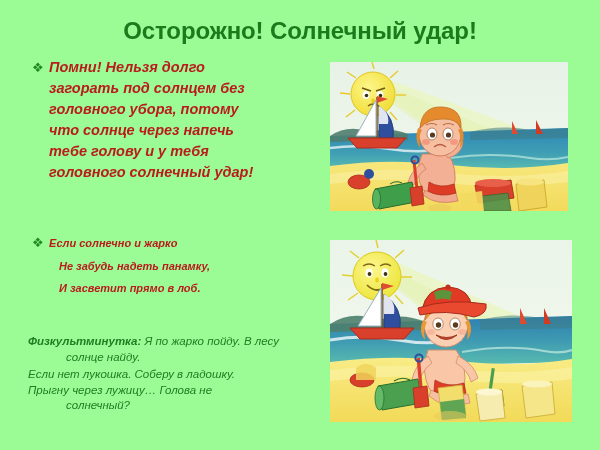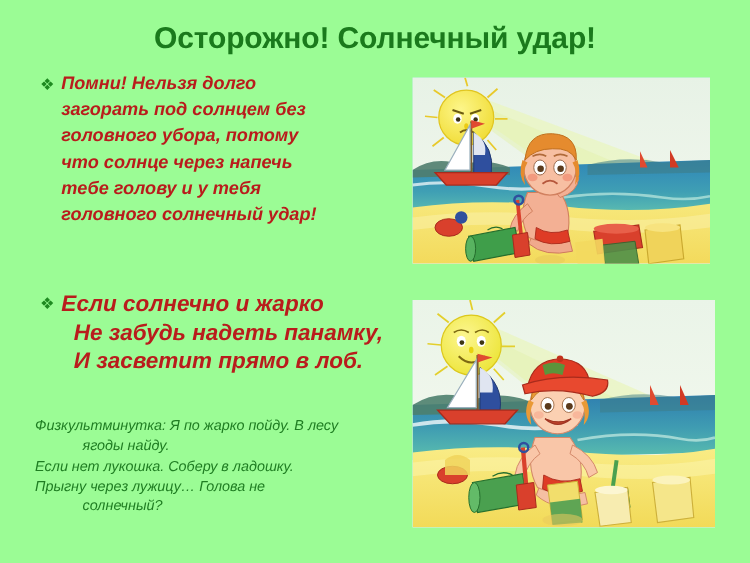--- a/index.html
+++ b/index.html
@@ -68,39 +68,39 @@
     font-weight: bold;
     font-size: 14.5px;
     line-height: 21px;
     color: #b91c1c;
     white-space: nowrap;
     font-family: "Liberation Sans", sans-serif;
   }
   .block-2 .bullet-marker { line-height: 22px; }
   .block-2 .bullet-body .ln {
     line-height: 22.5px;
-    font-size: 18px;
+    font-size: 11px;
   }
   .block-2 .bullet-body .ln.indent { padding-left: 10px; }
 
   
   .fizmin {
     position: absolute;
     left: 28px;
     top: 334px;
     width: 290px;
   }
   .fizmin .ln {
     font-style: italic;
     font-size: 11.5px;
     line-height: 15.5px;
     color: #1f7d22;
     font-family: "Liberation Sans", sans-serif;
   }
-  .fizmin .ln b { font-weight: normal; font-style: italic; }
+  .fizmin .ln b { font-weight: bold; font-style: italic; }
   .fizmin .ln.hang { padding-left: 38px; }
   .fizmin .para { margin-bottom: 2px; }
 
   
   .pic {
     position: absolute;
     overflow: hidden;
     background: #cfe9ef;
   }
   .pic-1 { left: 330px; top: 62px; width: 238px; height: 149px; }
@@ -134,21 +134,21 @@
       <div class="bullet-body">
         <div class="ln">Если солнечно и жарко</div>
         <div class="ln indent">Не забудь надеть панамку,</div>
         <div class="ln indent">И засветит прямо в лоб.</div>
       </div>
     </div>
 
     <div class="fizmin">
       <div class="para">
         <div class="ln"><b>Физкультминутка:</b><span> Я по жарко пойду. В лесу</span></div>
-        <div class="ln hang">ягоды найду.</div>
+        <div class="ln hang">солнце найду.</div>
       </div>
       <div class="ln">Если нет лукошка. Соберу в ладошку.</div>
       <div class="ln">Прыгну через лужицу… Голова не</div>
       <div class="ln hang">солнечный?</div>
     </div>
 
   </div>
 
   <div class="pic pic-1">
     <svg viewBox="0 0 238 149" preserveAspectRatio="none">

